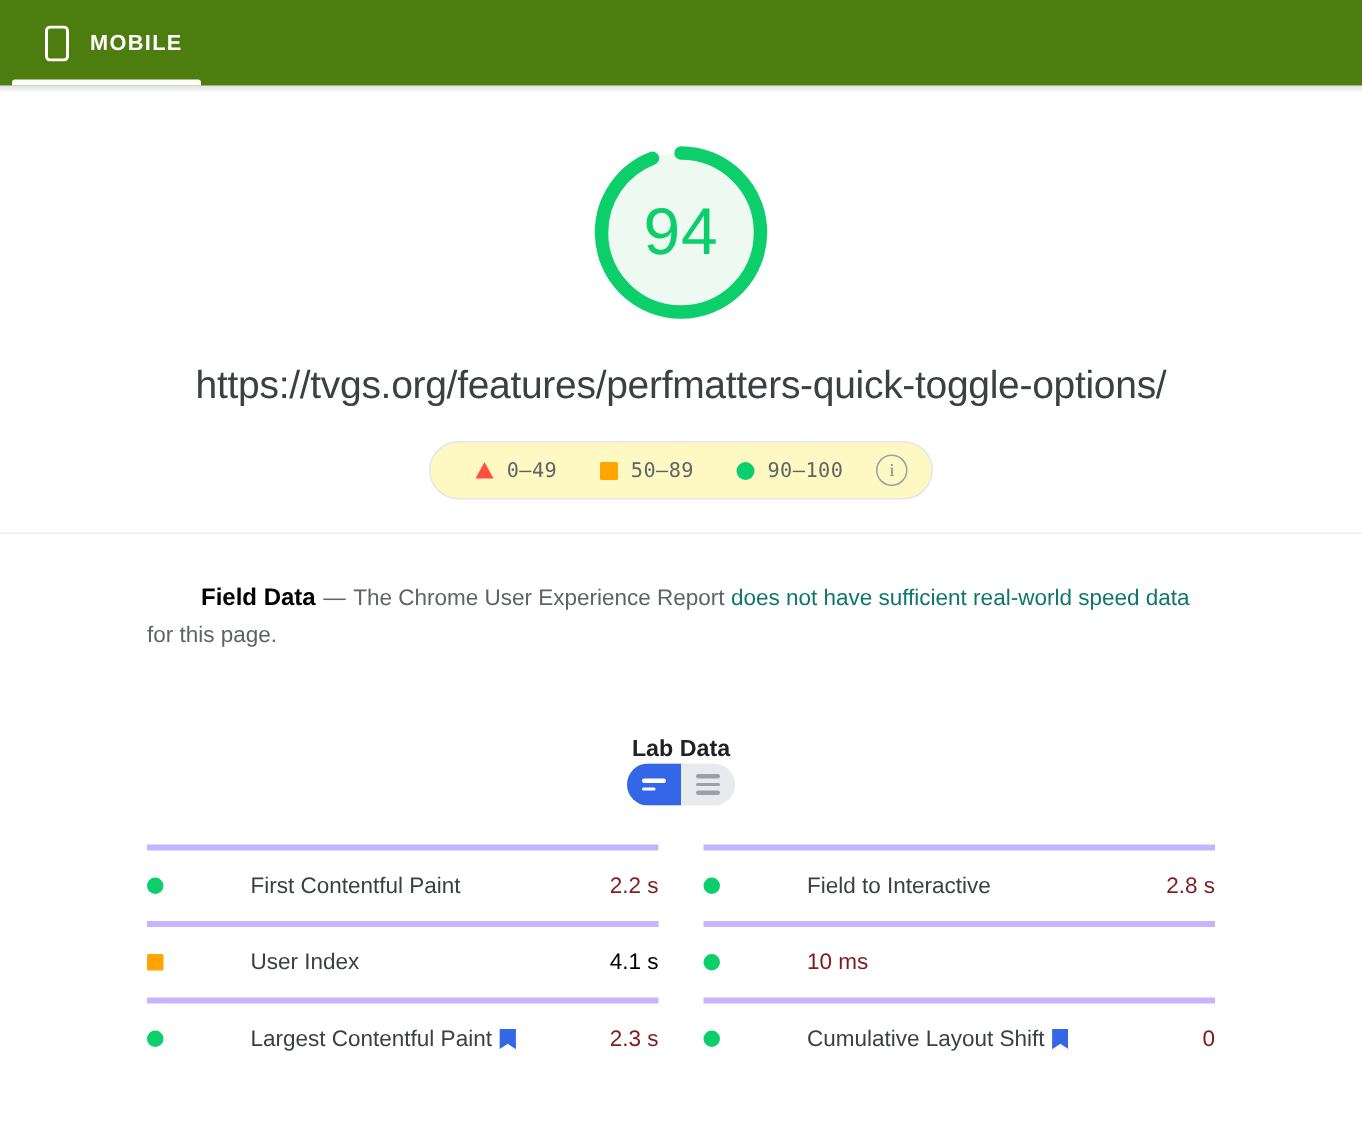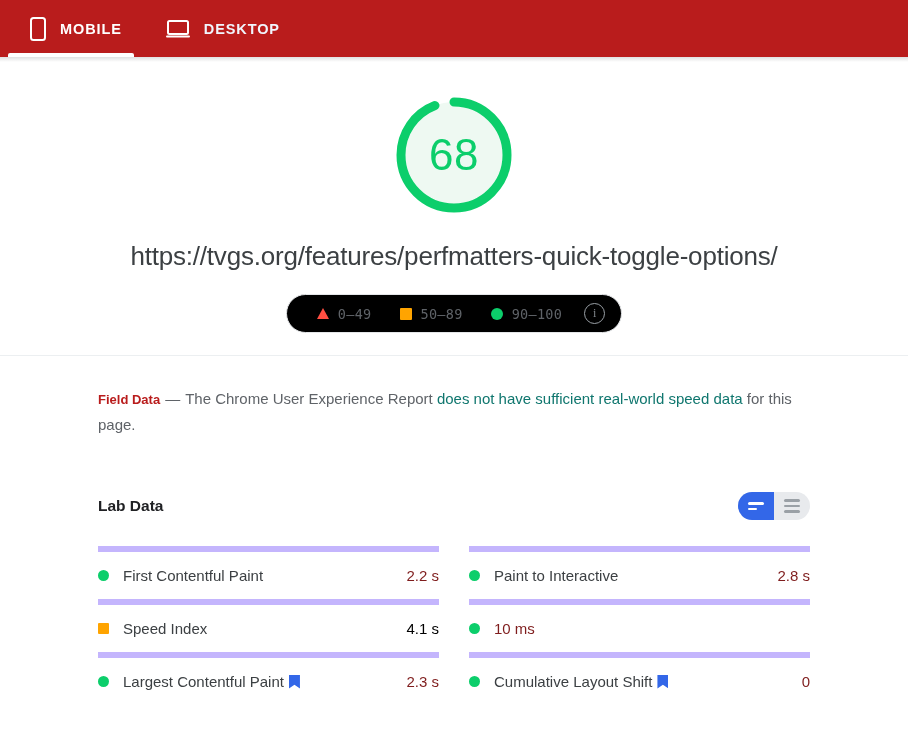--- a/index.html
+++ b/index.html
@@ -13,21 +13,21 @@
     overflow: hidden;
     font-family: "Liberation Sans", sans-serif;
     color: #202124;
     -webkit-font-smoothing: antialiased;
   }
 
   
   .tabbar {
     position: relative;
     height: 57px;
-    background: #b91c1c;
+    background: #4d7c0f;
     display: flex;
     align-items: center;
     padding: 0 0 0 8px;
     box-sizing: border-box;
   }
   .tab {
     position: relative;
     height: 57px;
     display: flex;
     align-items: center;
@@ -102,21 +102,21 @@
     justify-content: center;
     margin-top: 22px;
   }
   .legend {
     display: flex;
     align-items: center;
     gap: 0;
     border: 1px solid #e4e6e8;
     border-radius: 22px;
     padding: 8px 16px;
-    background: #000000;
+    background: #fef9c3;
   }
   .legend-item {
     display: flex;
     align-items: center;
     gap: 9px;
     padding: 0 14px;
   }
   .legend-text {
     font-family: "DejaVu Sans Mono", "Liberation Mono", monospace;
     font-size: 13.5px;
@@ -156,37 +156,39 @@
     padding: 0 98px;
   }
   .para {
     font-size: 15px;
     line-height: 25px;
     color: #5f6368;
   }
   .para.first { padding-top: 30px; }
   .para.second { padding-top: 27px; }
   .para b {
-    color: #b91c1c;
+    color: #000000;
     font-weight: bold;
-    font-size: 13px;
+    font-size: 16px;
+    margin-left: 36px;
   }
   .para .dash { padding: 0 5px; }
   .lnk {
     color: #0f766e;
     text-decoration: none;
     cursor: pointer;
   }
 
   
   .lab-head {
     display: flex;
     align-items: center;
     justify-content: space-between;
     margin-top: 55px;
+    flex-direction: column;
   }
   .lab-title {
     font-size: 15.5px;
     font-weight: bold;
     color: #202124;
   }
   .toggle {
     display: flex;
     width: 72px;
     height: 28px;
@@ -213,23 +215,24 @@
 
   .metrics {
     display: flex;
     gap: 30px;
     margin-top: 26px;
   }
   .mcol { flex: 1; }
   .mrow {
     display: flex;
     align-items: center;
-    border-top: 6px solid #c4b5fd;
+    border-top: 4px solid #c4b5fd;
     height: 47px;
     font-size: 15px;
+    gap: 44px;
   }
   .mrow .bullet { flex: none; margin-right: 14px; }
   .b-green { width: 11px; height: 11px; border-radius: 50%; background: #0cce6b; }
   .b-orange { width: 11px; height: 11px; background: #ffa400; border-radius: 1px; }
   .mname {
     color: #3c4043;
     flex: 1;
     display: flex;
     align-items: center;
     gap: 5px;
@@ -251,43 +254,34 @@
 
   <div class="tab active">
     <span class="tab-icon">
       <svg width="16" height="24" viewBox="0 0 16 24">
         <rect x="1" y="1" width="14" height="22" rx="2.5" ry="2.5" fill="none" stroke="#ffffff" stroke-width="2"></rect>
       </svg>
     </span>
     <span class="tab-label">MOBILE</span>
   </div>
 
-  <div class="tab inactive">
-    <span class="tab-icon">
-      <svg width="24" height="20" viewBox="0 0 24 20">
-        <rect x="2" y="2" width="20" height="13" rx="1.5" ry="1.5" fill="none" stroke="#ffffff" stroke-width="2"></rect>
-        <rect x="0" y="16.5" width="24" height="2" rx="1" fill="#ffffff"></rect>
-      </svg>
-    </span>
-    <span class="tab-label">DESKTOP</span>
-  </div>
 
   <div class="tab-underline"></div>
 </div>
 <div class="header-shadow"></div>
 
 <div class="score-section">
 
   <div class="gauge-wrap">
     <div class="gauge">
       <svg width="132" height="132" viewBox="0 0 132 132">
         <circle cx="66" cy="66" r="53" fill="#eef9f2"></circle>
         <circle id="gauge-arc" cx="66" cy="66" r="53" fill="none" stroke="#0cce6b" stroke-width="9" stroke-linecap="round" stroke-dasharray="333.01" stroke-dashoffset="19.98"></circle>
       </svg>
-      <div class="gauge-num" style="color: rgb(12, 206, 107);">68</div>
+      <div class="gauge-num" style="color: rgb(12, 206, 107);">94</div>
     </div>
   </div>
 
   <div class="url-line">https://tvgs.org/features/perfmatters-quick-toggle-options/</div>
 
   <div class="legend-wrap">
     <div class="legend">
 
       <div class="legend-item">
         <span class="sw-tri"></span>
@@ -343,40 +337,40 @@
     <div class="mcol">
 
       <div class="mrow">
         <span class="bullet b-green"></span>
         <span class="mname">First Contentful Paint</span>
         <span class="mval green">2.2 s</span>
       </div>
 
       <div class="mrow">
         <span class="bullet b-orange"></span>
-        <span class="mname">Speed Index</span>
+        <span class="mname">User Index</span>
         <span class="mval orange">4.1 s</span>
       </div>
 
       <div class="mrow">
         <span class="bullet b-green"></span>
         <span class="mname">
           <span>Largest Contentful Paint</span>
           <span class="flag"></span>
         </span>
         <span class="mval green">2.3 s</span>
       </div>
 
     </div>
 
     <div class="mcol">
 
       <div class="mrow">
         <span class="bullet b-green"></span>
-        <span class="mname">Paint to Interactive</span>
+        <span class="mname">Field to Interactive</span>
         <span class="mval green">2.8 s</span>
       </div>
 
       <div class="mrow">
         <span class="bullet b-green"></span>
         <span class="mval green">10 ms</span>
       </div>
 
       <div class="mrow">
         <span class="bullet b-green"></span>

